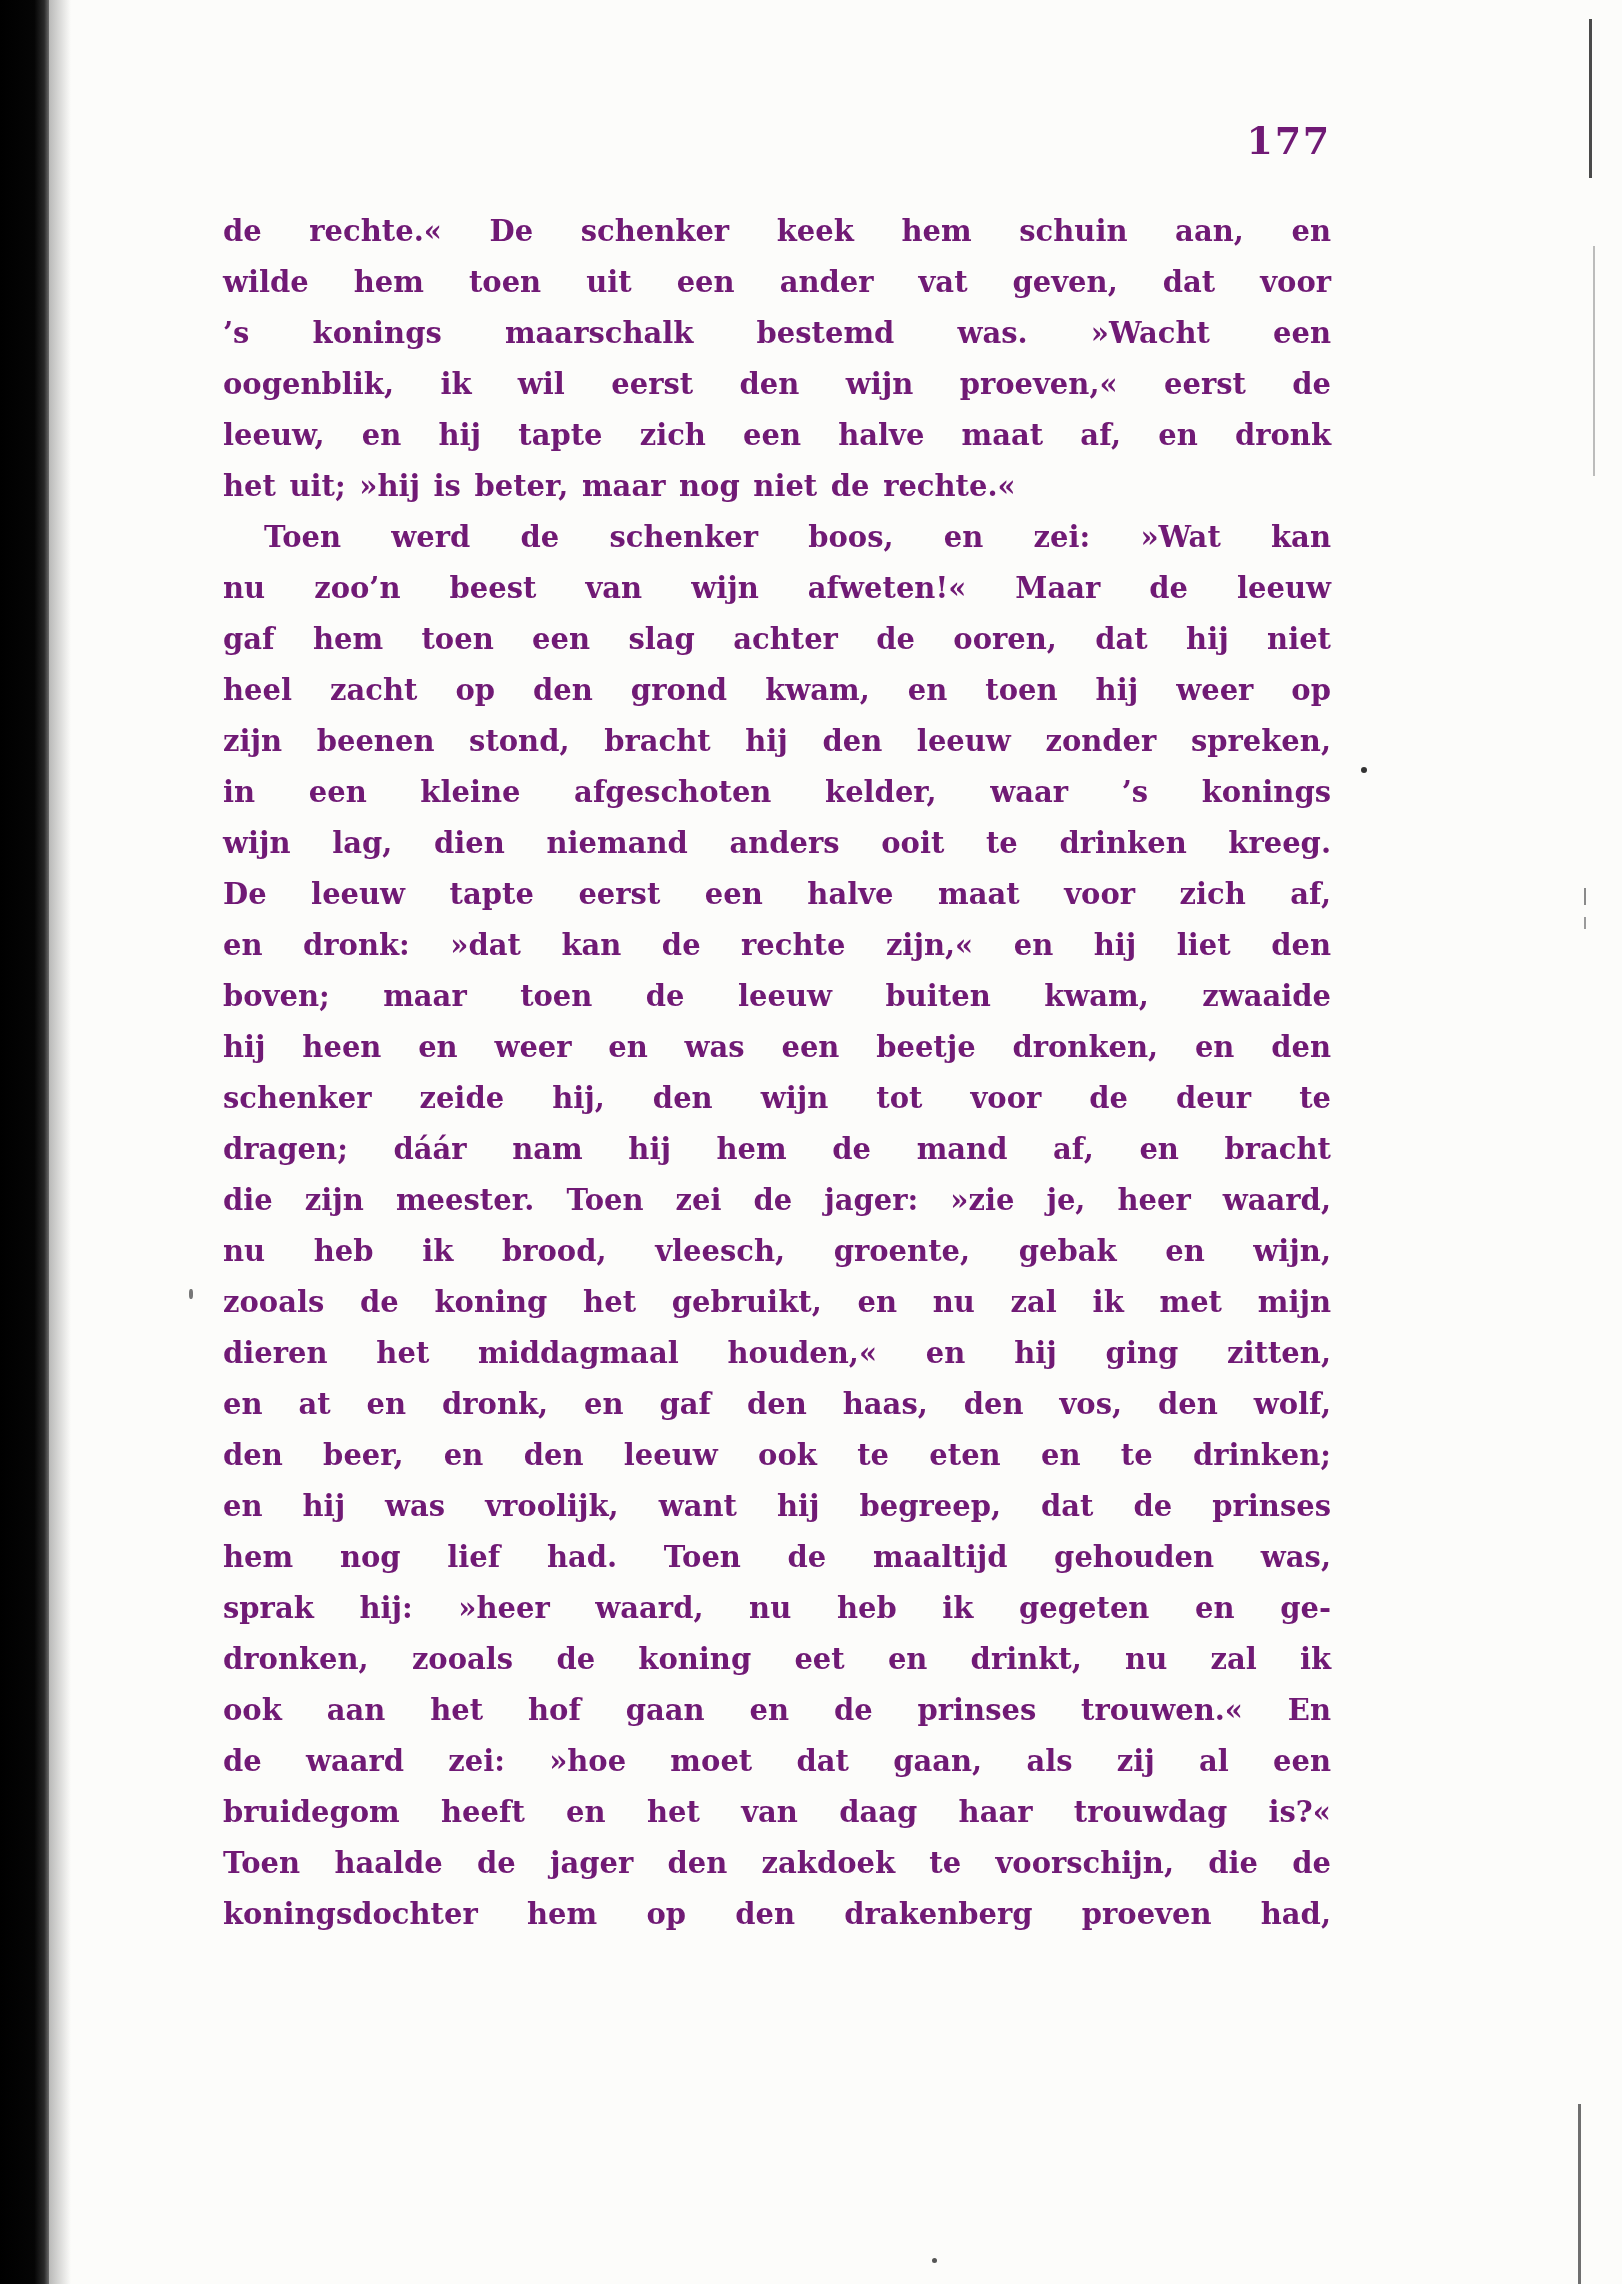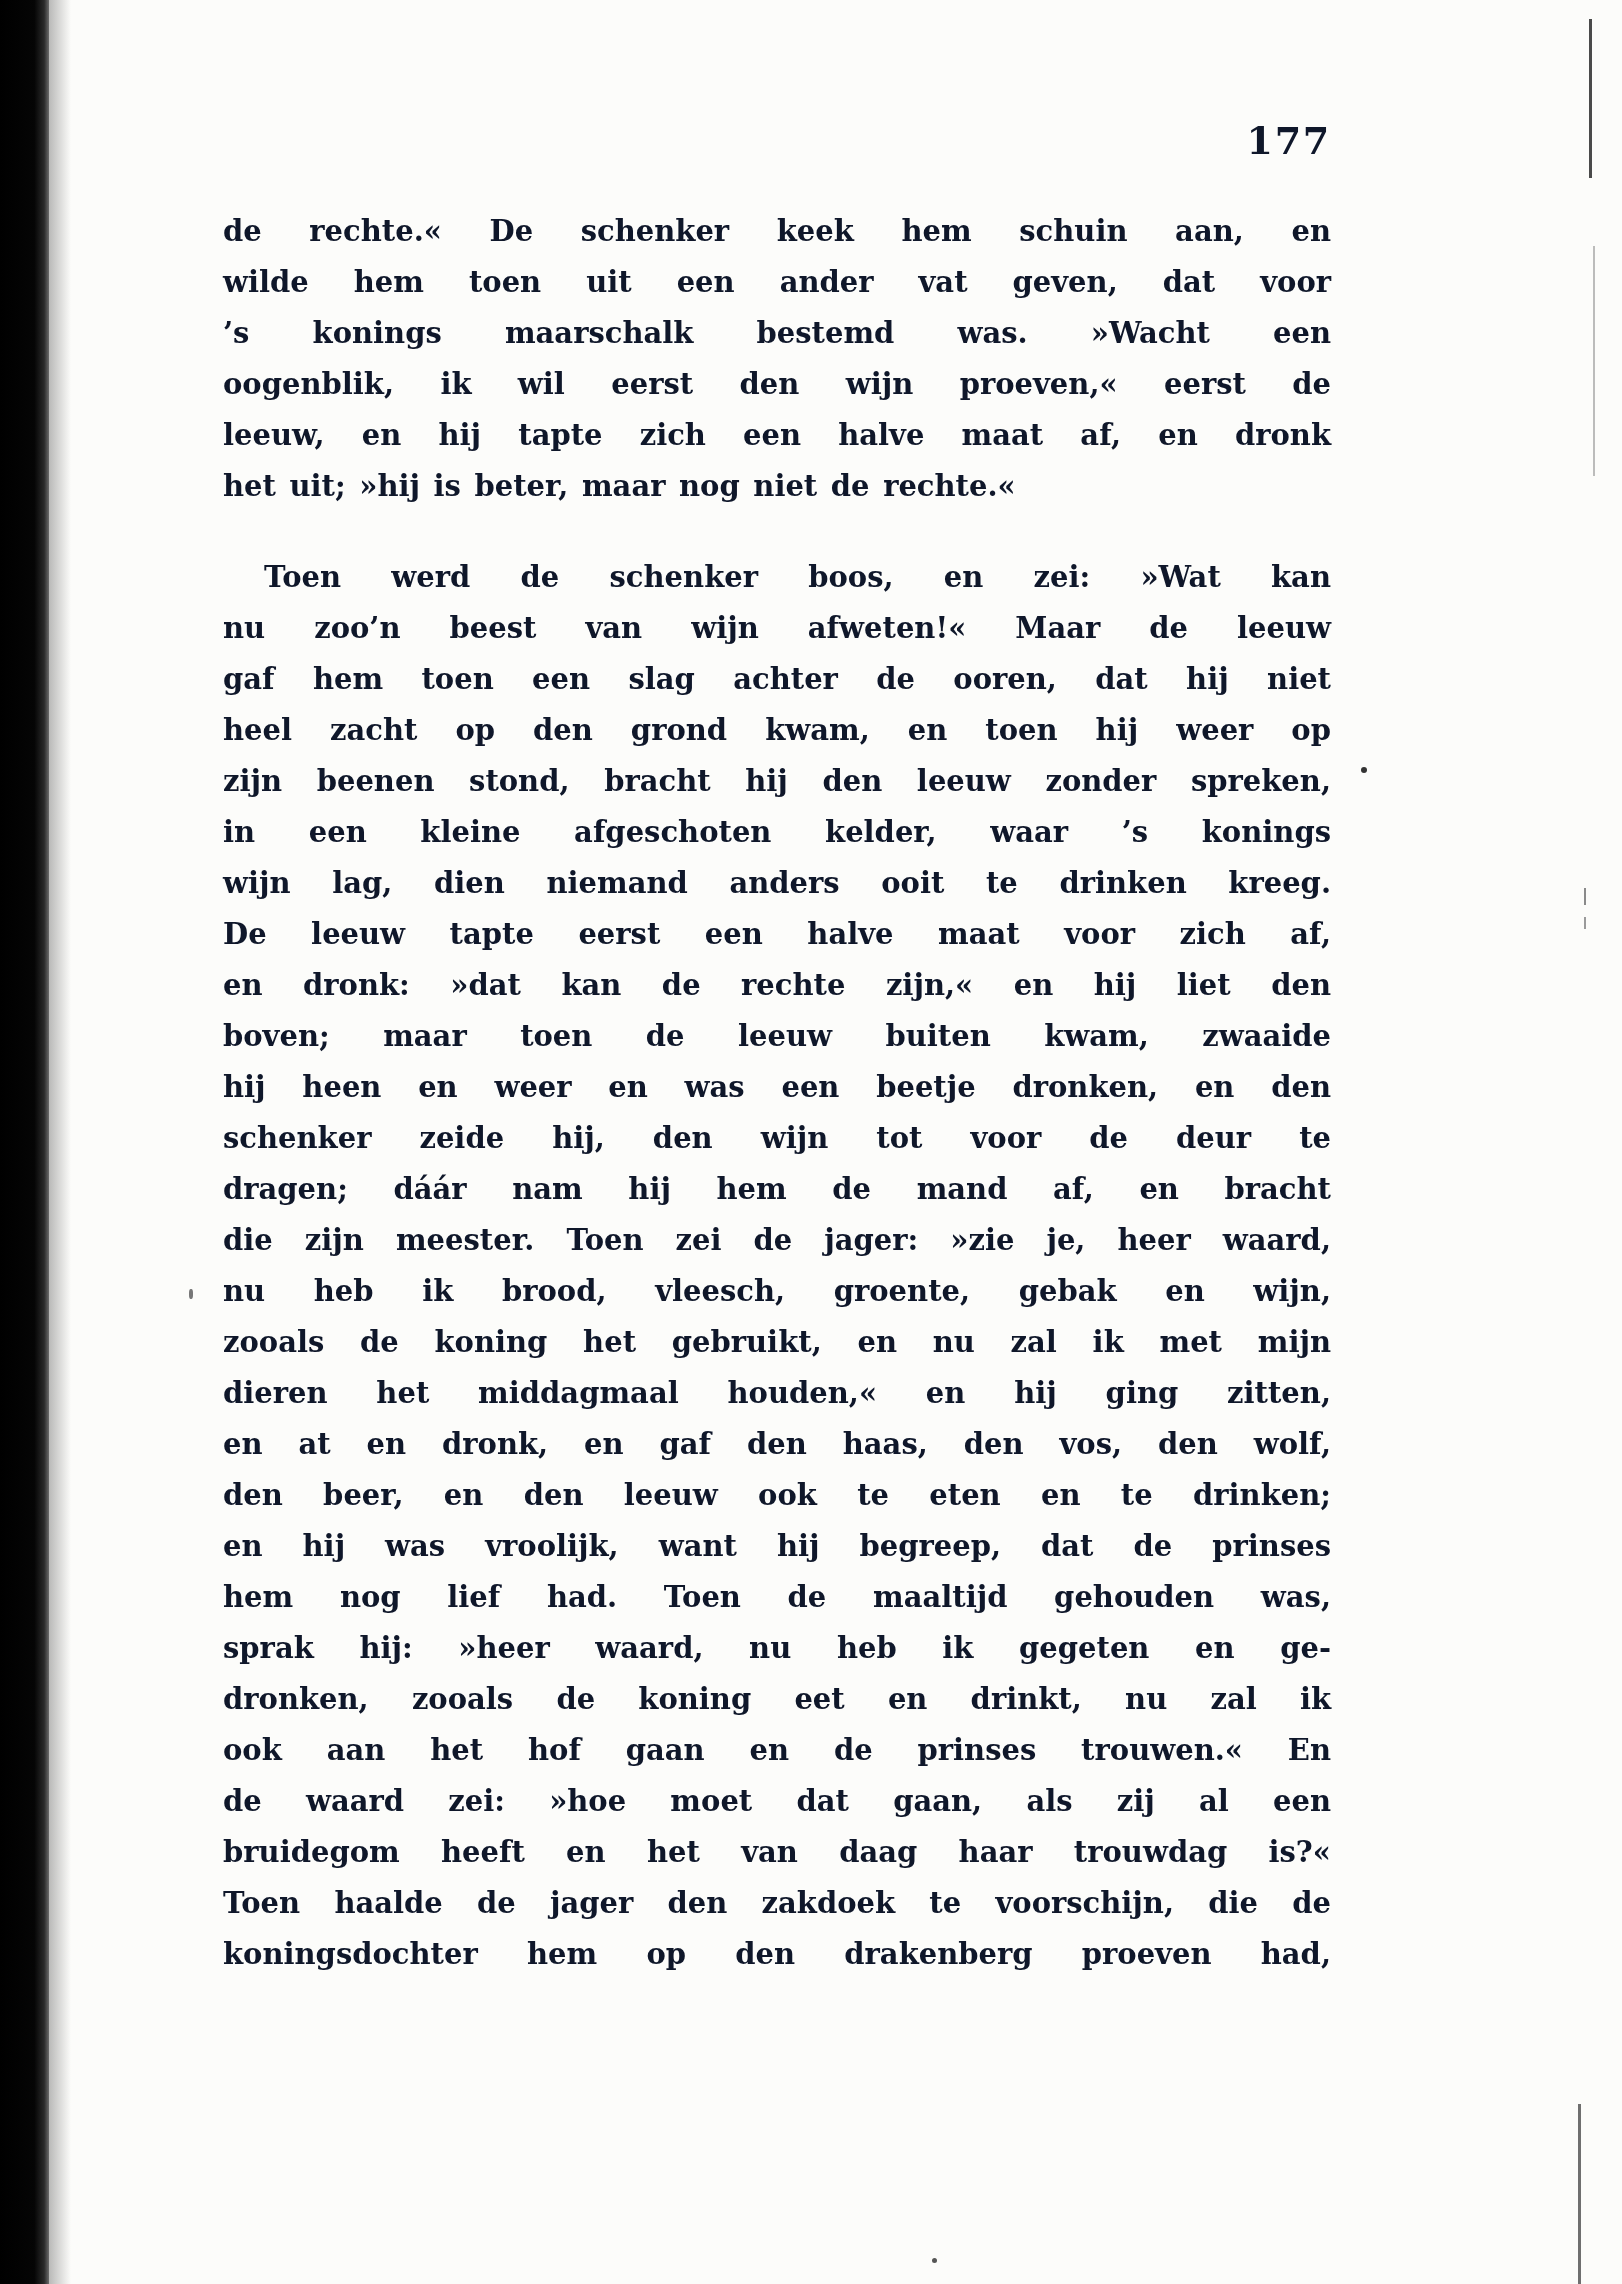--- a/index.html
+++ b/index.html
@@ -7,21 +7,21 @@
     padding: 0;
     background: #e9e9e7;
   }
   .page {
     position: relative;
     width: 1622px;
     height: 2284px;
     background: #fcfcfa;
     overflow: hidden;
     font-family: "DejaVu Serif", "Liberation Serif", serif;
-    color: #0f172a;
+    color: #701a75;
   }
   
   .binding-bar {
     position: absolute;
     left: 0; top: 0;
     width: 49px; height: 100%;
     background: linear-gradient(to right, #000 0%, #050505 70%, #2a2a2a 90%, #6b6b6b 100%);
   }
   .binding-shadow {
     position: absolute;
@@ -50,21 +50,20 @@
     height: 51px;
     white-space: normal;
     word-spacing: 0.12em;
   }
   .line.j {
     text-align: justify;
     text-align-last: justify;
   }
   .line.indent {
     padding-left: 41px;
-    margin-top: 40px;
   }
   .footer {
     position: absolute;
     left: 223px;
     top: 2002px;
     width: 1108px;
     height: 41px;
   }
   .footer-left {
     position: absolute;

